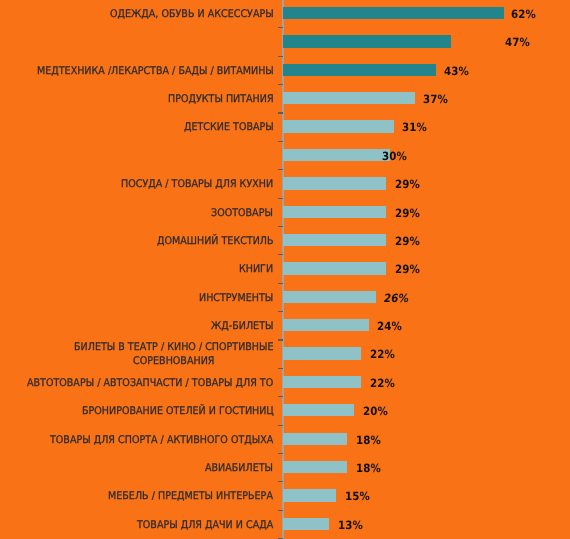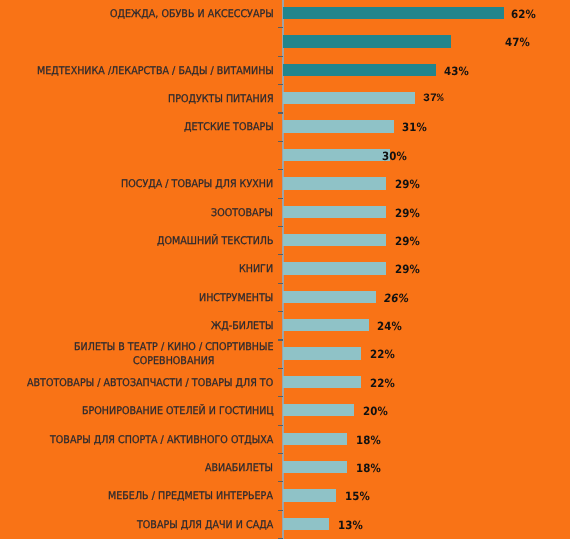--- a/index.html
+++ b/index.html
@@ -57,21 +57,21 @@
       <div class="val" style="left: 458.266px; margin-left: 47px;">47%</div>
     </div>
     <div class="row" style="top:56.74px">
       <div class="lbl">МЕДТЕХНИКА /ЛЕКАРСТВА / БАДЫ / ВИТАМИНЫ</div>
       <div class="bar" style="width: 153.295px; background: rgb(34, 133, 140);"></div>
       <div class="val" style="left: 444.154px;">43%</div>
     </div>
     <div class="row" style="top:85.11px">
       <div class="lbl">ПРОДУКТЫ ПИТАНИЯ</div>
       <div class="bar" style="width: 131.905px; background: rgb(143, 194, 199);"></div>
-      <div class="val" style="left: 422.986px; font-family: Liberation Mono, monospace;">37%</div>
+      <div class="val" style="left: 422.986px;">37%</div>
     </div>
     <div class="row" style="top:113.47px">
       <div class="lbl">ДЕТСКИЕ ТОВАРЫ</div>
       <div class="bar" style="width: 110.515px; background: rgb(143, 194, 199);"></div>
       <div class="val" style="left: 401.818px;">31%</div>
     </div>
     <div class="row" style="top:141.84px">
       <div class="bar" style="width: 106.95px; background: rgb(143, 194, 199);"></div>
       <div class="val" style="left: 382px;">30%</div>
     </div>

